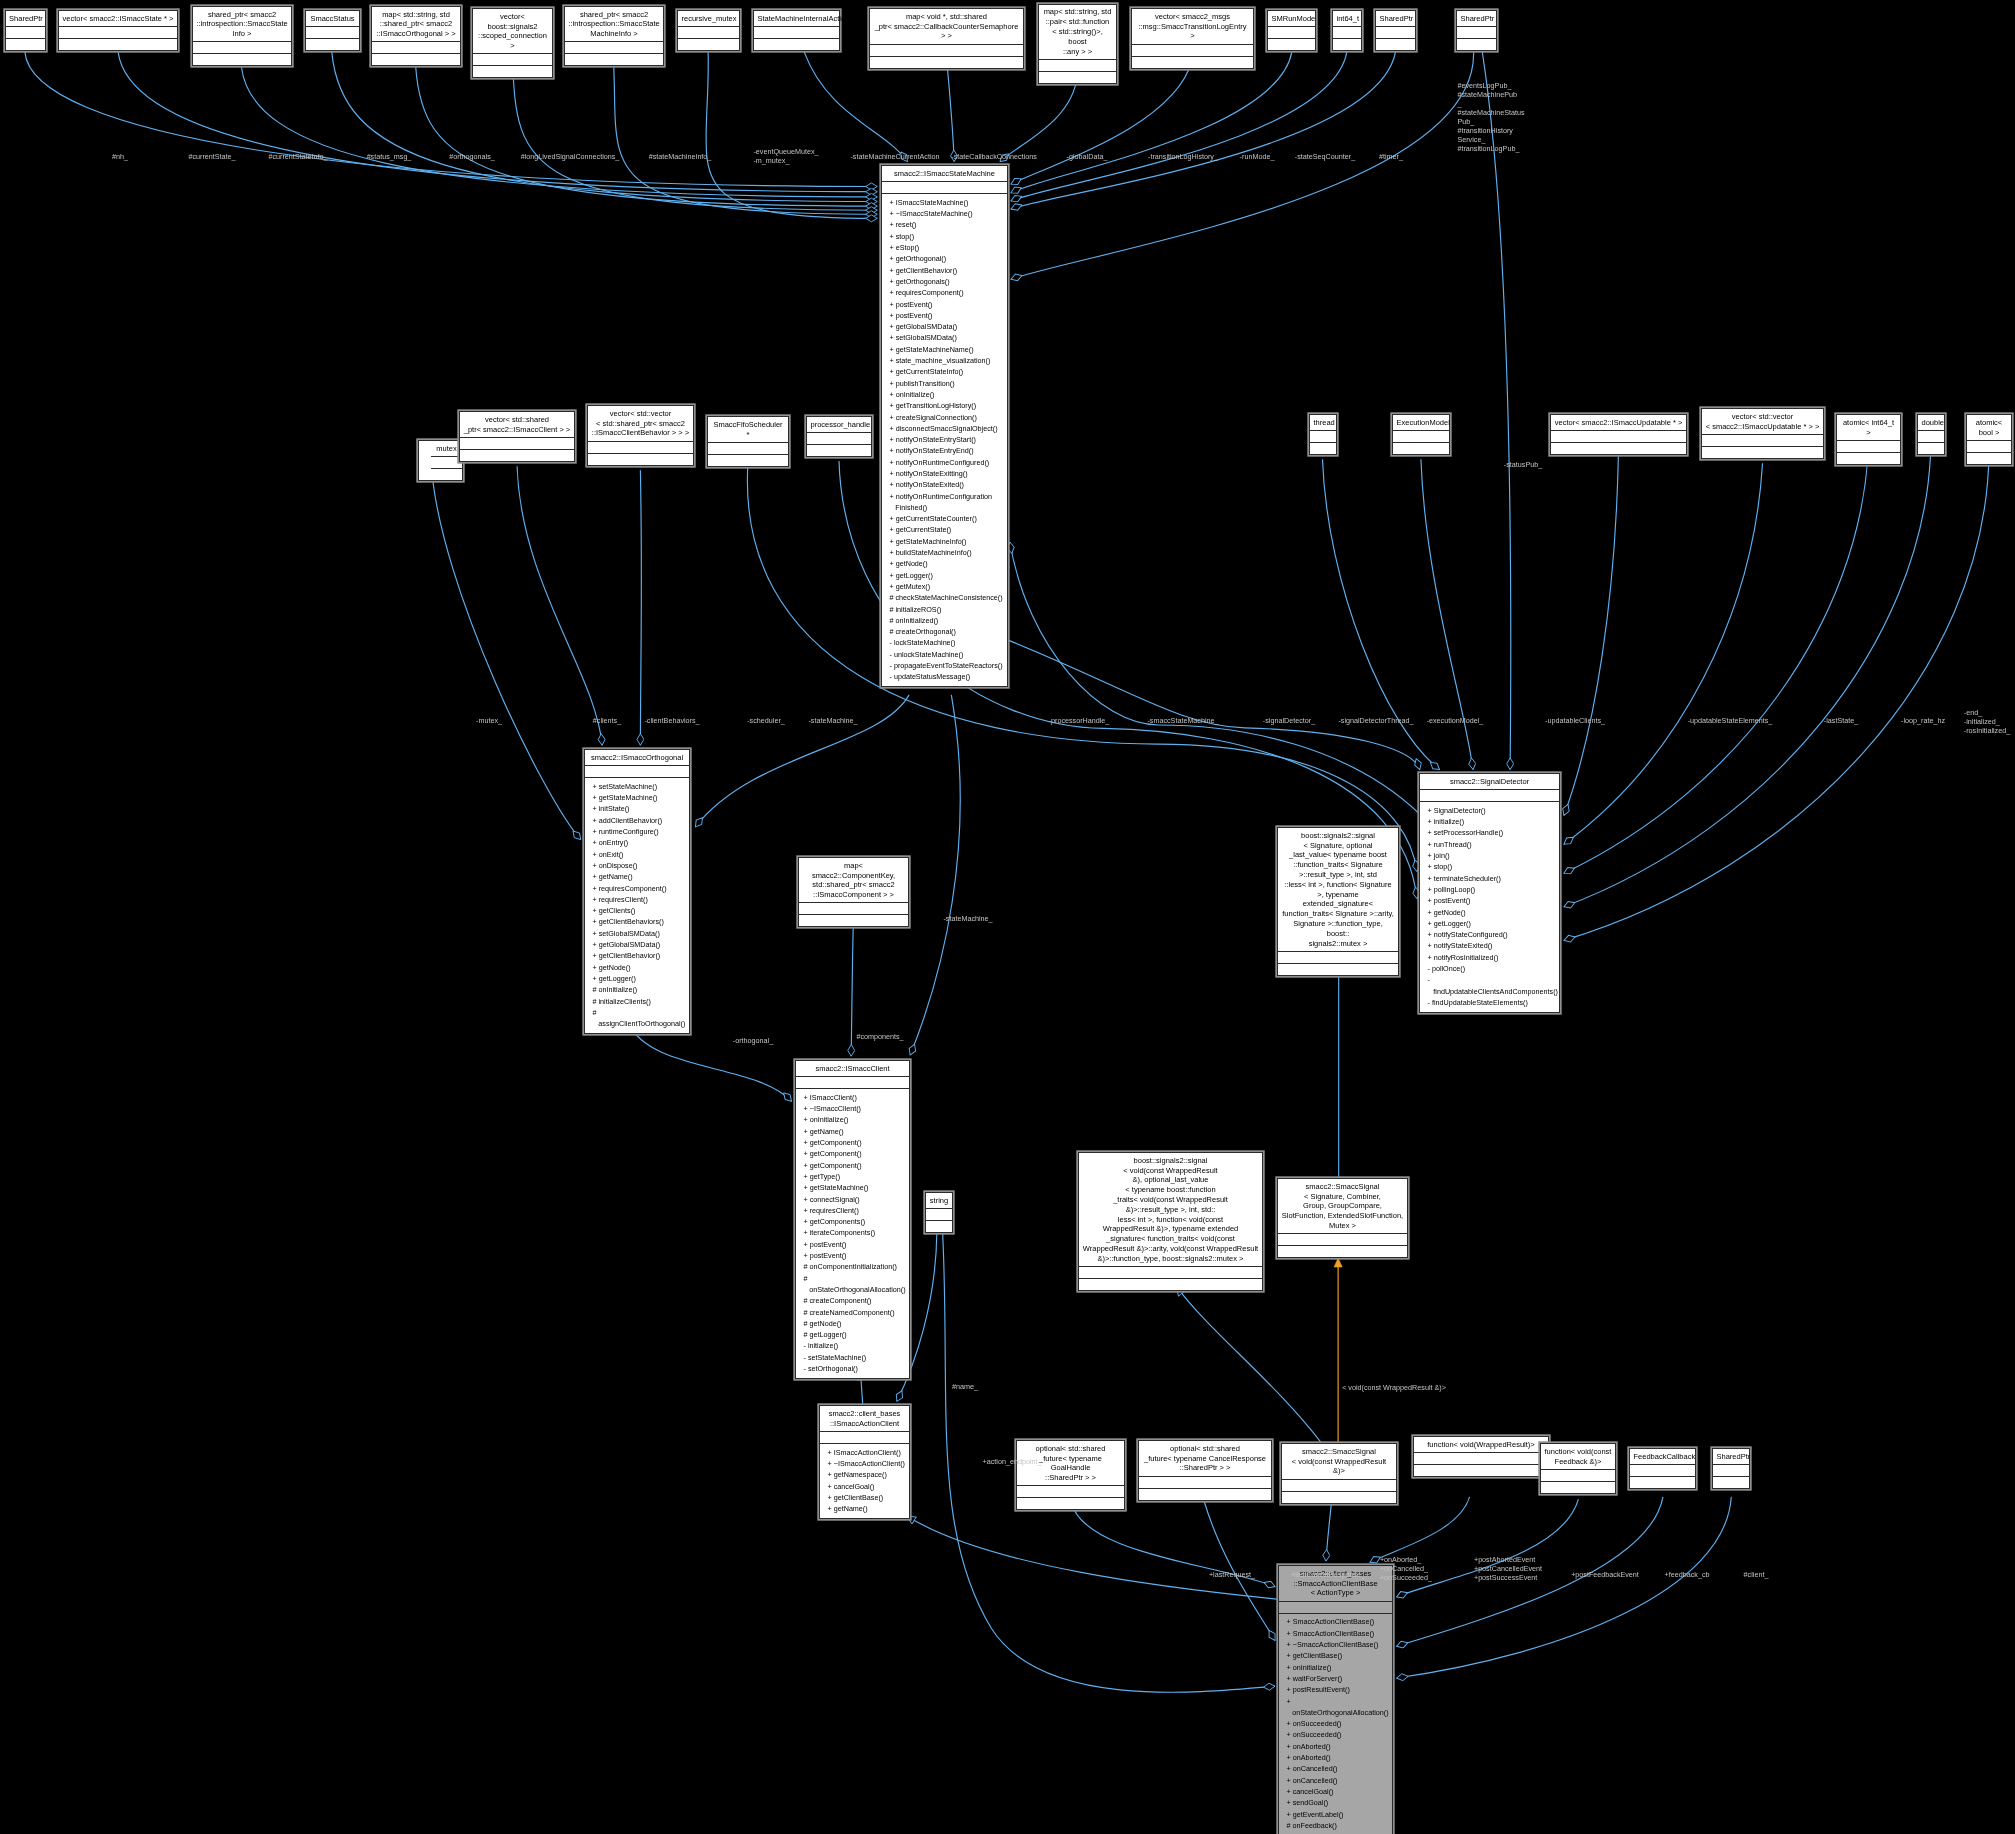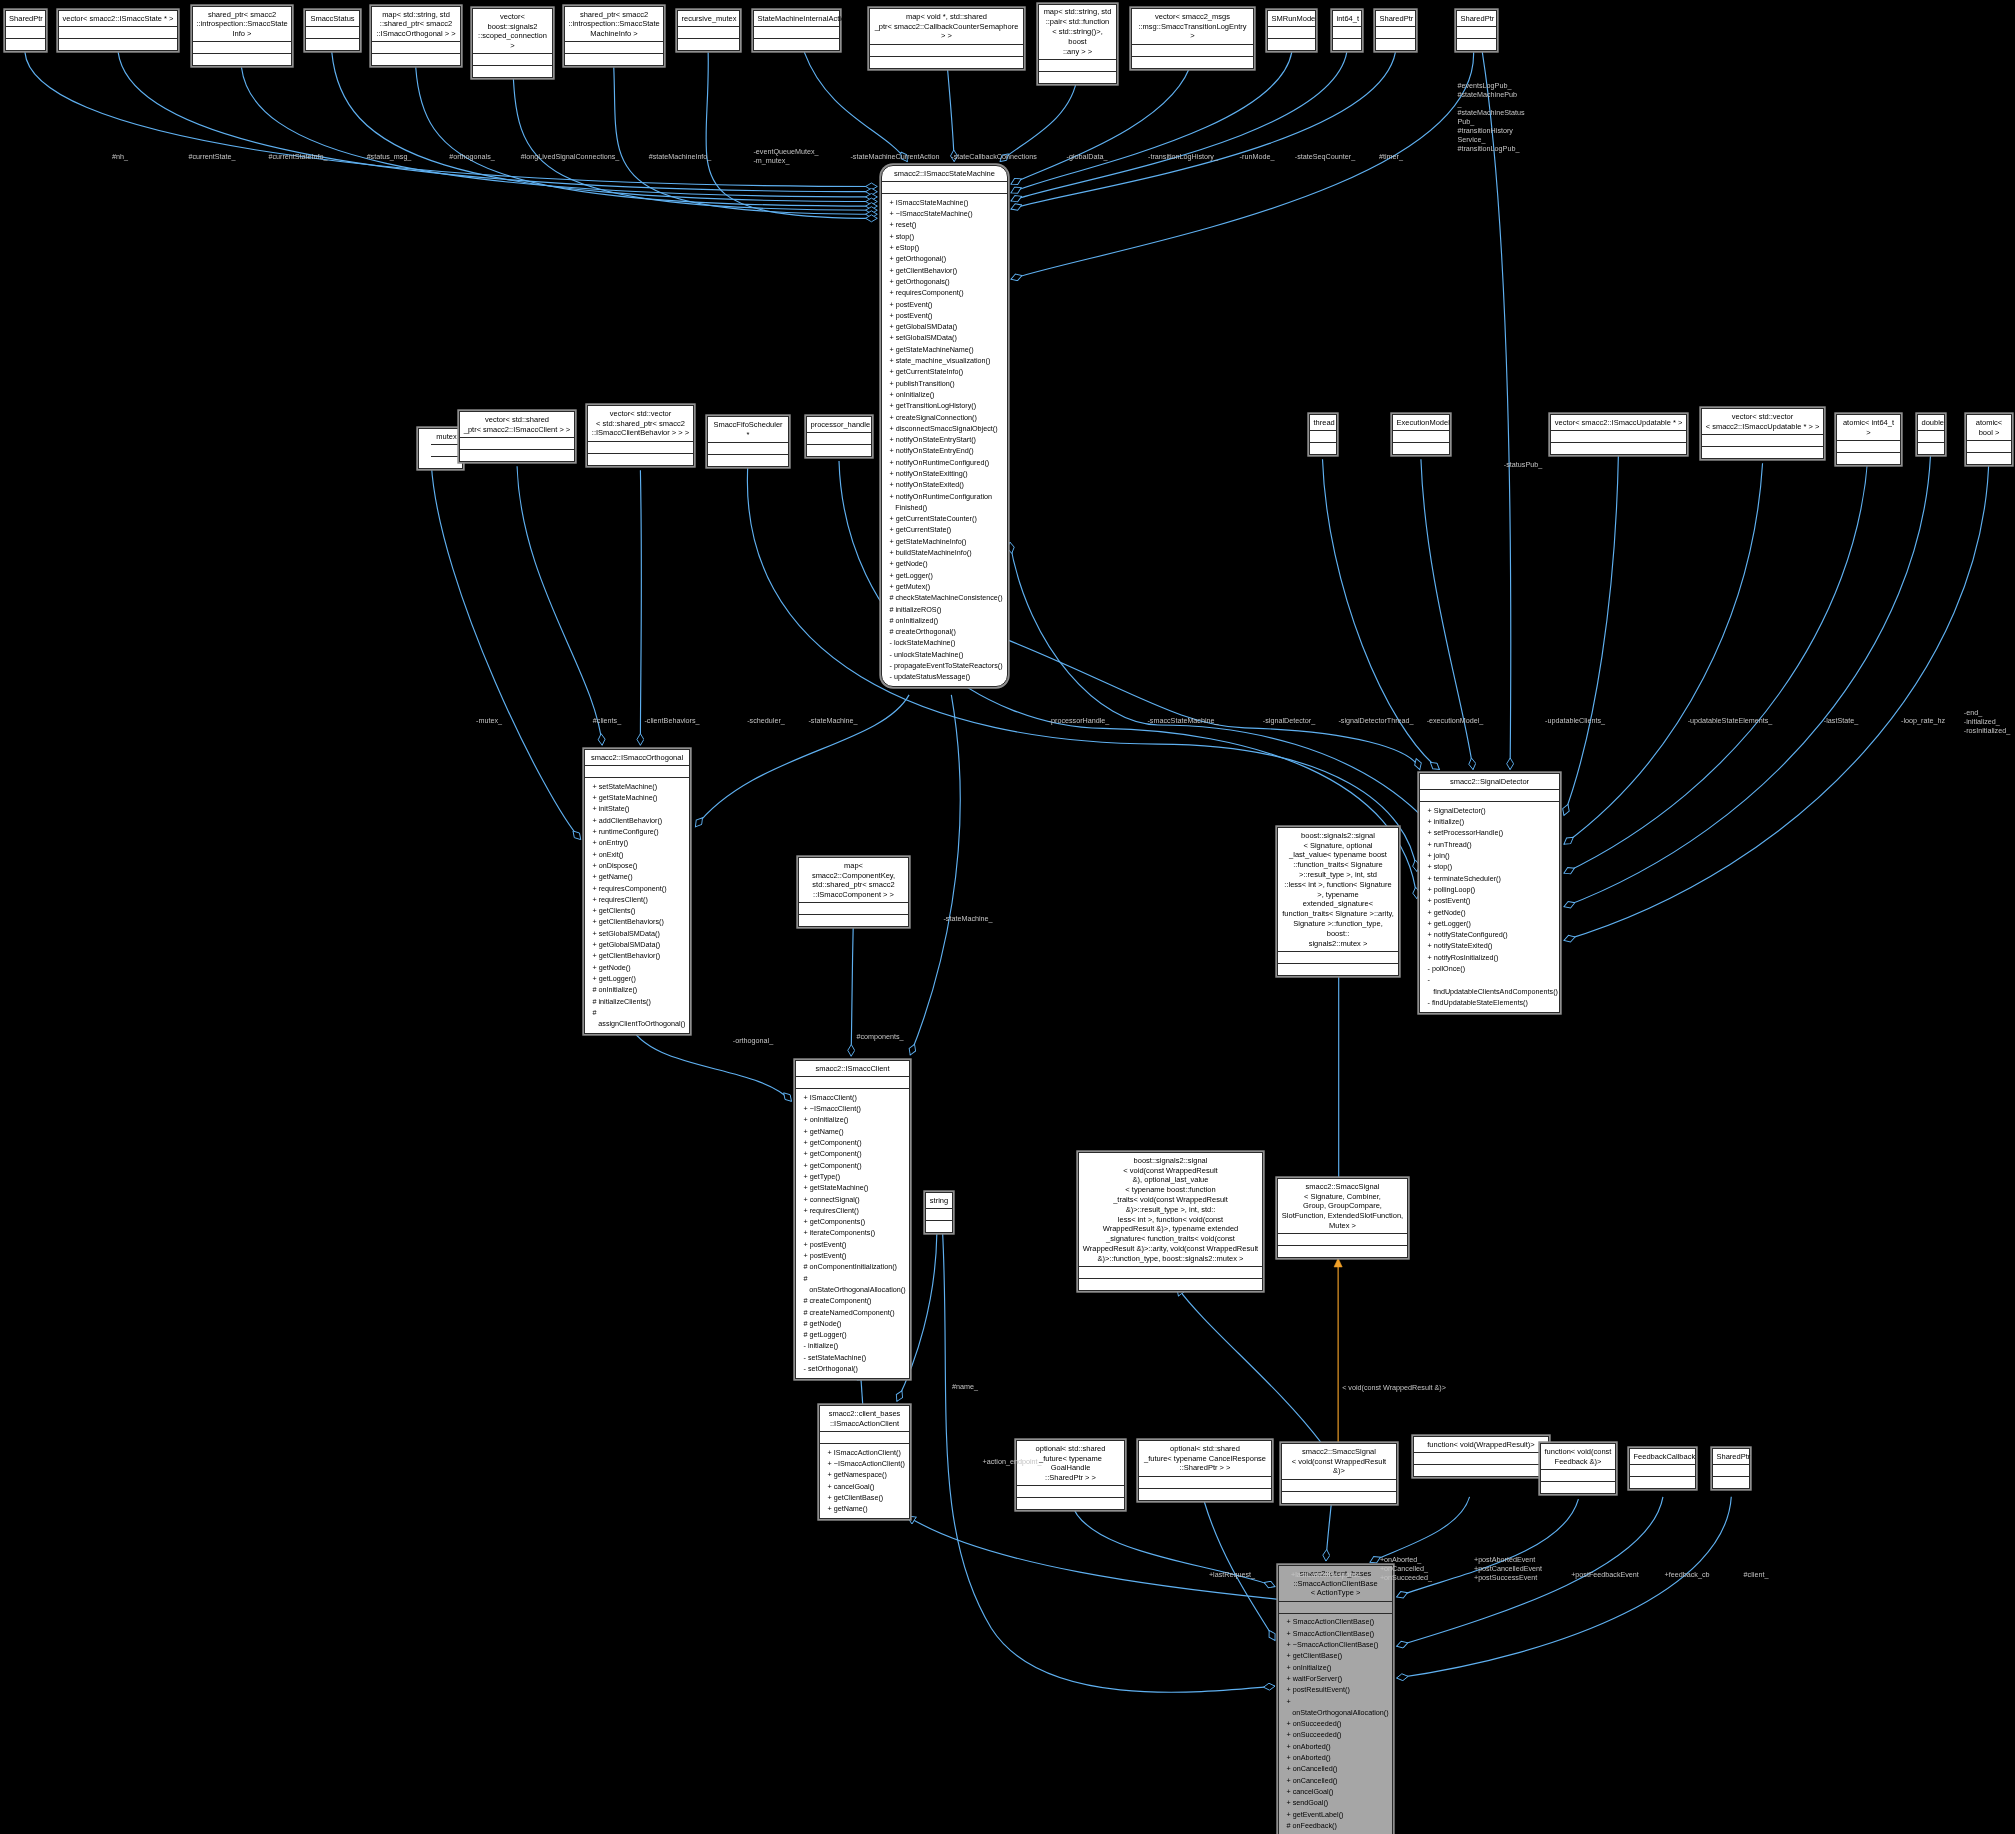--- a/index.html
+++ b/index.html
@@ -238,21 +238,21 @@
       </div>
       <div class="class-box" style="left: 1456px; top: 10.4px; width: 41px;">
         <div class="box-title">
           <div>SharedPtr</div>
         </div>
         <div class="sep"></div>
         <div class="attrs"></div>
         <div class="sep"></div>
         <div class="attrs"></div>
       </div>
-      <div class="class-box" style="left: 418px; top: 428px; width: 45px; padding-left: 12px;">
+      <div class="class-box" style="left: 418px; top: 440px; width: 45px; padding-left: 12px;">
         <div class="box-title">
           <div>mutex</div>
         </div>
         <div class="sep"></div>
         <div class="attrs"></div>
         <div class="sep"></div>
         <div class="attrs"></div>
       </div>
       <div class="class-box" style="left: 459px; top: 411px; width: 116px;">
         <div class="box-title">
@@ -350,21 +350,21 @@
       </div>
       <div class="class-box" style="left: 1966px; top: 414px; width: 46px;">
         <div class="box-title">
           <div>atomic&lt; bool &gt;</div>
         </div>
         <div class="sep"></div>
         <div class="attrs"></div>
         <div class="sep"></div>
         <div class="attrs"></div>
       </div>
-      <div class="class-box" style="left: 881px; top: 165px; width: 127px; border-radius: 12px;">
+      <div class="class-box" style="left: 881px; top: 165px; width: 127px;">
         <div class="box-title">
           <div>smacc2::ISmaccStateMachine</div>
         </div>
         <div class="sep"></div>
         <div class="attrs"></div>
         <div class="sep"></div>
         <div class="members">
           <div class="member">+ ISmaccStateMachine()</div>
           <div class="member">+ ~ISmaccStateMachine()</div>
           <div class="member">+ reset()</div>

